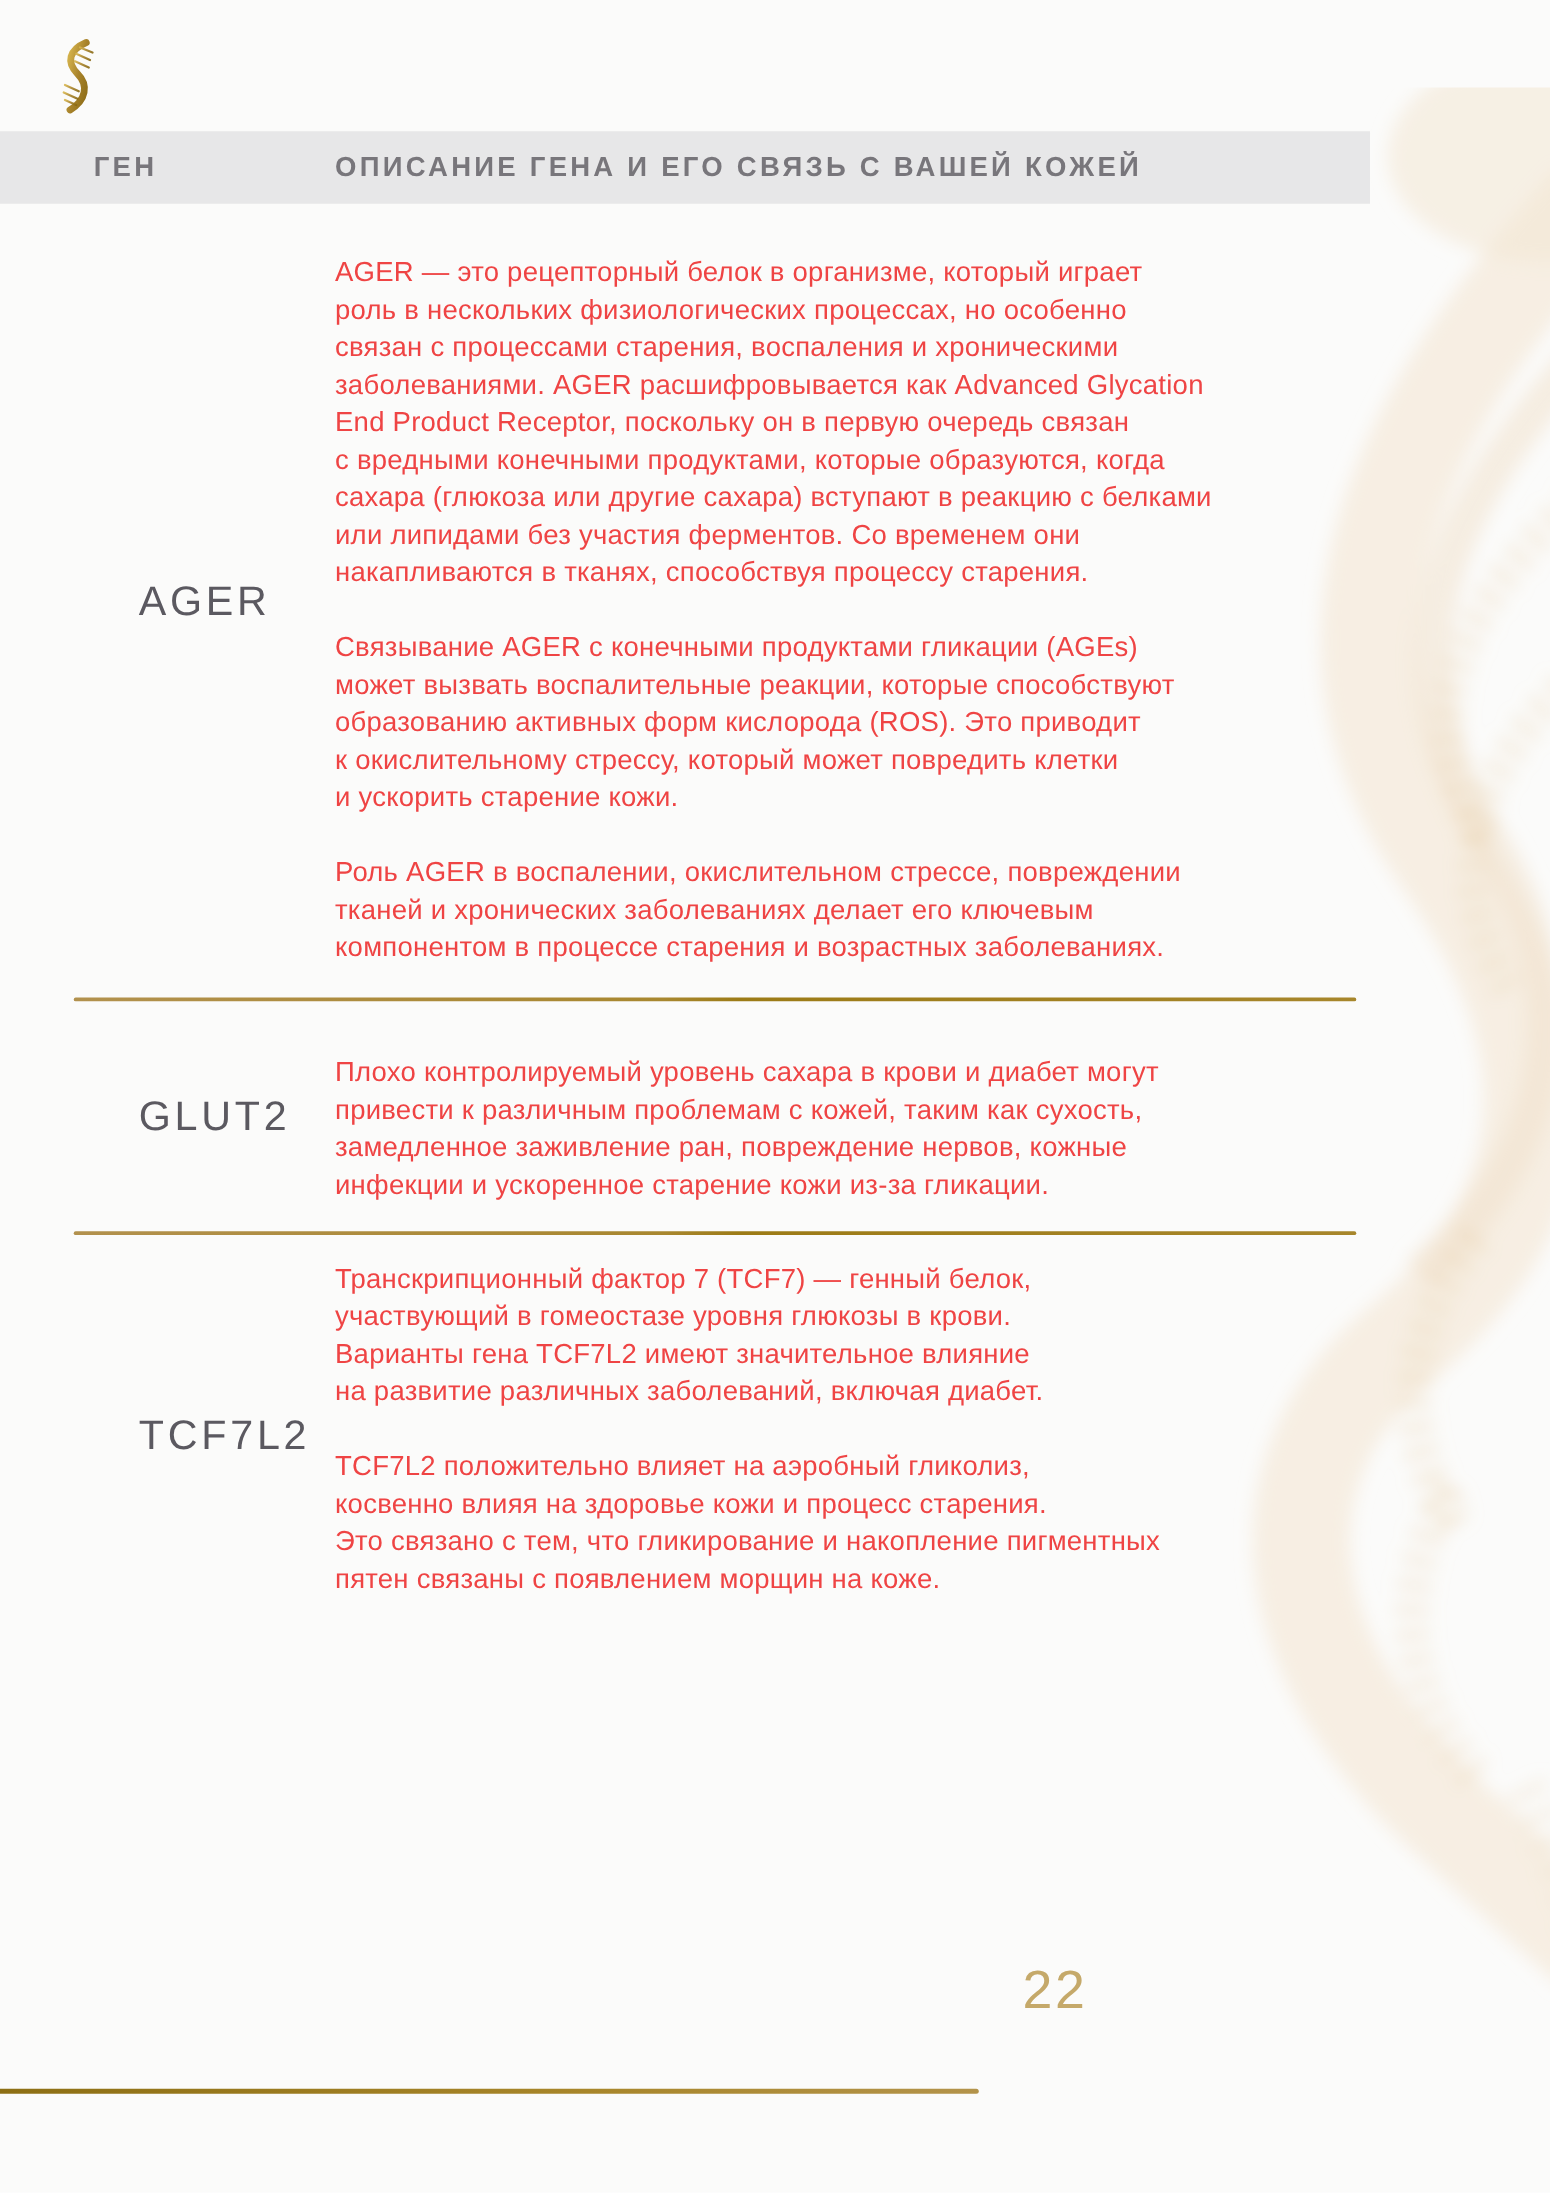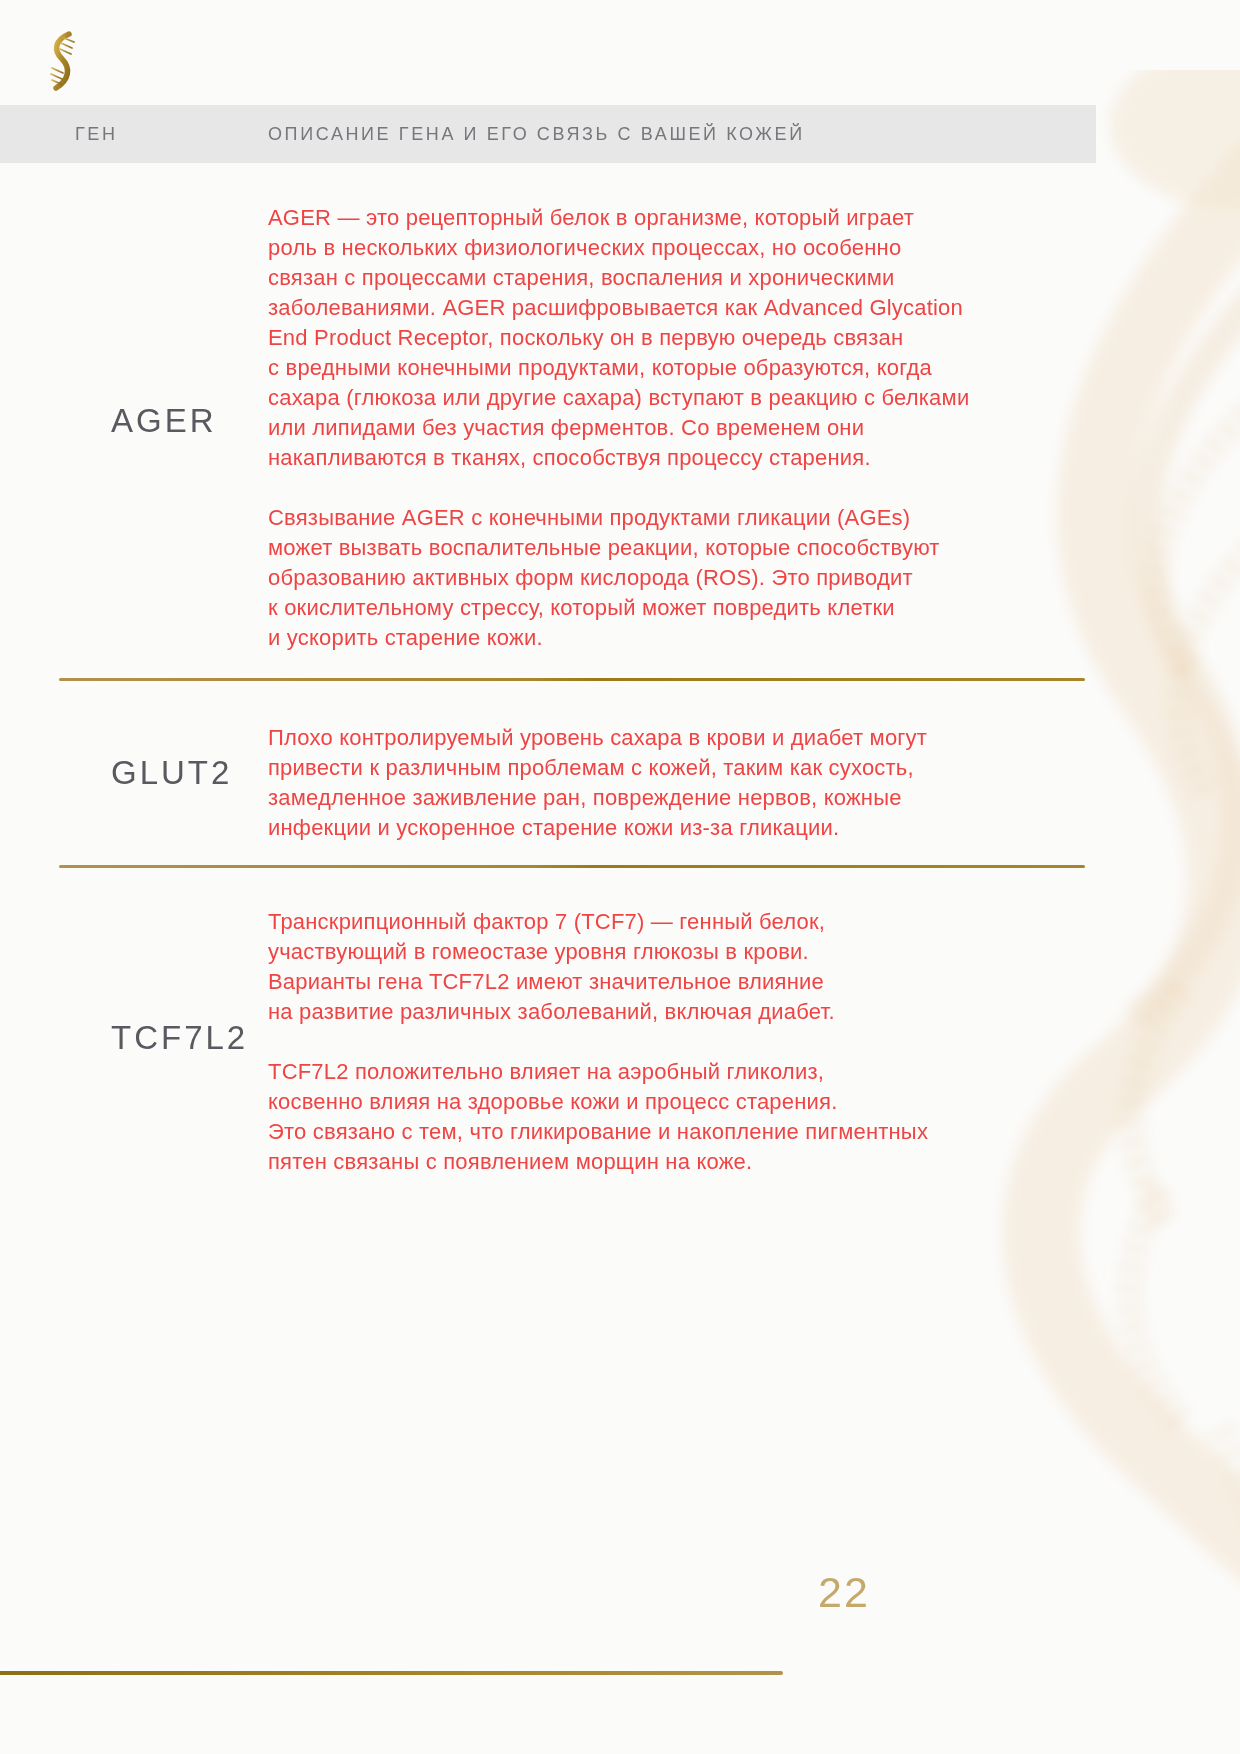--- a/index.html
+++ b/index.html
@@ -12,40 +12,40 @@
   .watermark{position:absolute; top:70px; right:-40px; width:360px; height:1560px; pointer-events:none;}
   
   .logo{position:absolute; top:30px; left:44px; width:38px; height:62px;}
   
   .table-header{
     position:absolute; top:105px; left:0; width:1096px; height:58px;
     background:#e7e7e8; display:flex; align-items:center;
   }
   .th-gene{width:193px; padding-left:75px;}
   .th-cell{
-    color:#78767b; font-size:18px; font-weight:400;
+    color:#78767b; font-size:22px; font-weight:700;
     letter-spacing:2.6px; white-space:nowrap;
   }
   
   .rows{position:absolute; top:163px; left:0; width:1240px;}
   .gene-row{display:grid; grid-template-columns:268px auto;}
   .gene-cell{display:flex; align-items:center; padding-left:111px;}
   .gene-label{
     color:#5b5960; font-size:33px; font-weight:300; letter-spacing:3px;
   }
   .desc-cell p{
     margin:0 0 30px 0;
     color:#ef4444; font-size:22px; font-weight:300;
     line-height:30px; letter-spacing:0.2px;
     white-space:pre-line;
   }
   .desc-cell p:last-child{margin-bottom:0;}
   .row-ager  .desc-cell{padding:40px 30px 25px 0;}
   .row-glut2 .desc-cell{padding:42px 30px 22px 0;}
-  .row-tcf7l2 .desc-cell{padding:39px 30px 30px 0;}
+  .row-tcf7l2 .desc-cell{padding:20px 30px 30px 0;}
   .separator{
     height:3px; margin-left:59px; width:1026px; border-radius:2px;
     background:linear-gradient(90deg,#b2914d 0%,#a8872f 46%,#9c7b16 52%,#a7862b 100%);
   }
   
   .footer-line{
     position:absolute; top:1671px; left:0; width:783px; height:4px;
     background:linear-gradient(90deg,#8d6f14 0%,#a8862a 60%,#b3934a 100%);
     border-radius:0 2px 2px 0;
   }
@@ -115,20 +115,23 @@
 End Product Receptor, поскольку он в первую очередь связан
 с вредными конечными продуктами, которые образуются, когда
 сахара (глюкоза или другие сахара) вступают в реакцию с белками
 или липидами без участия ферментов. Со временем они
 накапливаются в тканях, способствуя процессу старения.</p>
         <p>Связывание AGER с конечными продуктами гликации (AGEs)
 может вызвать воспалительные реакции, которые способствуют
 образованию активных форм кислорода (ROS). Это приводит
 к окислительному стрессу, который может повредить клетки
 и ускорить старение кожи.</p>
+        <p>Роль AGER в воспалении, окислительном стрессе, повреждении
+тканей и хронических заболеваниях делает его ключевым
+компонентом в процессе старения и возрастных заболеваниях.</p>
       </div>
     </section>
 
     <div class="separator"></div>
 
     <section class="gene-row row-glut2">
       <div class="gene-cell">
         <span class="gene-label">GLUT2</span>
       </div>
       <div class="desc-cell">

